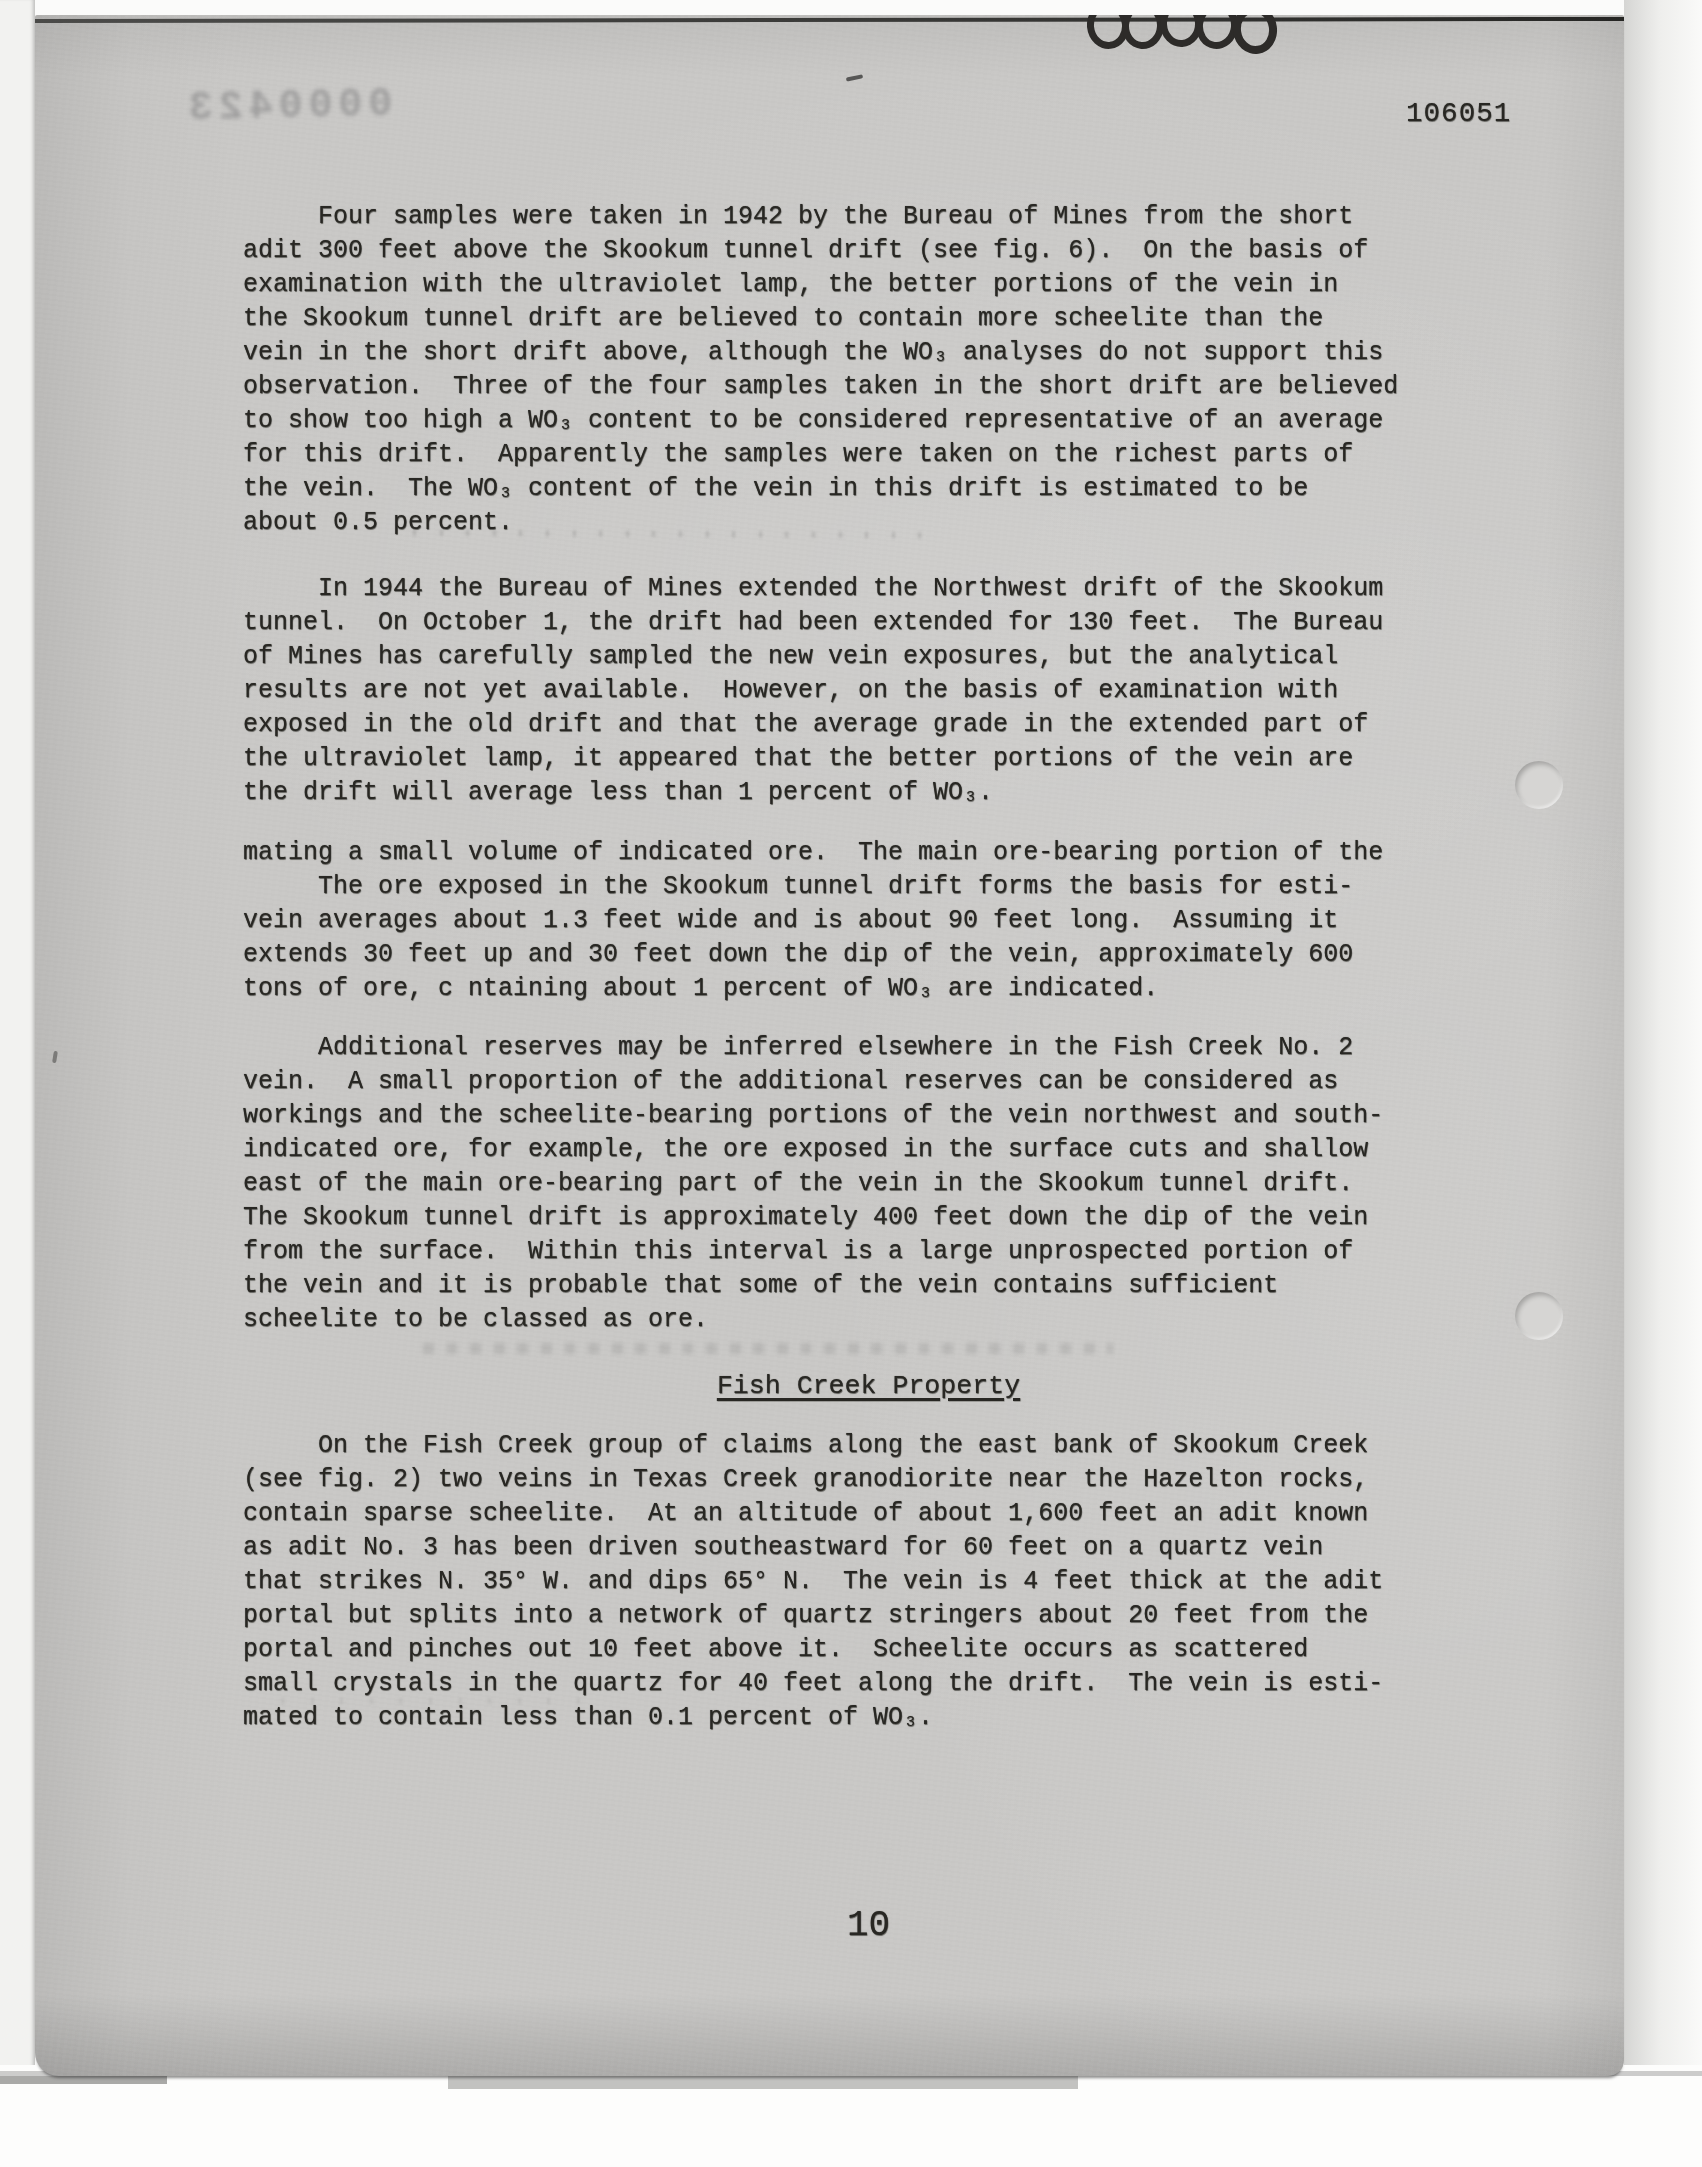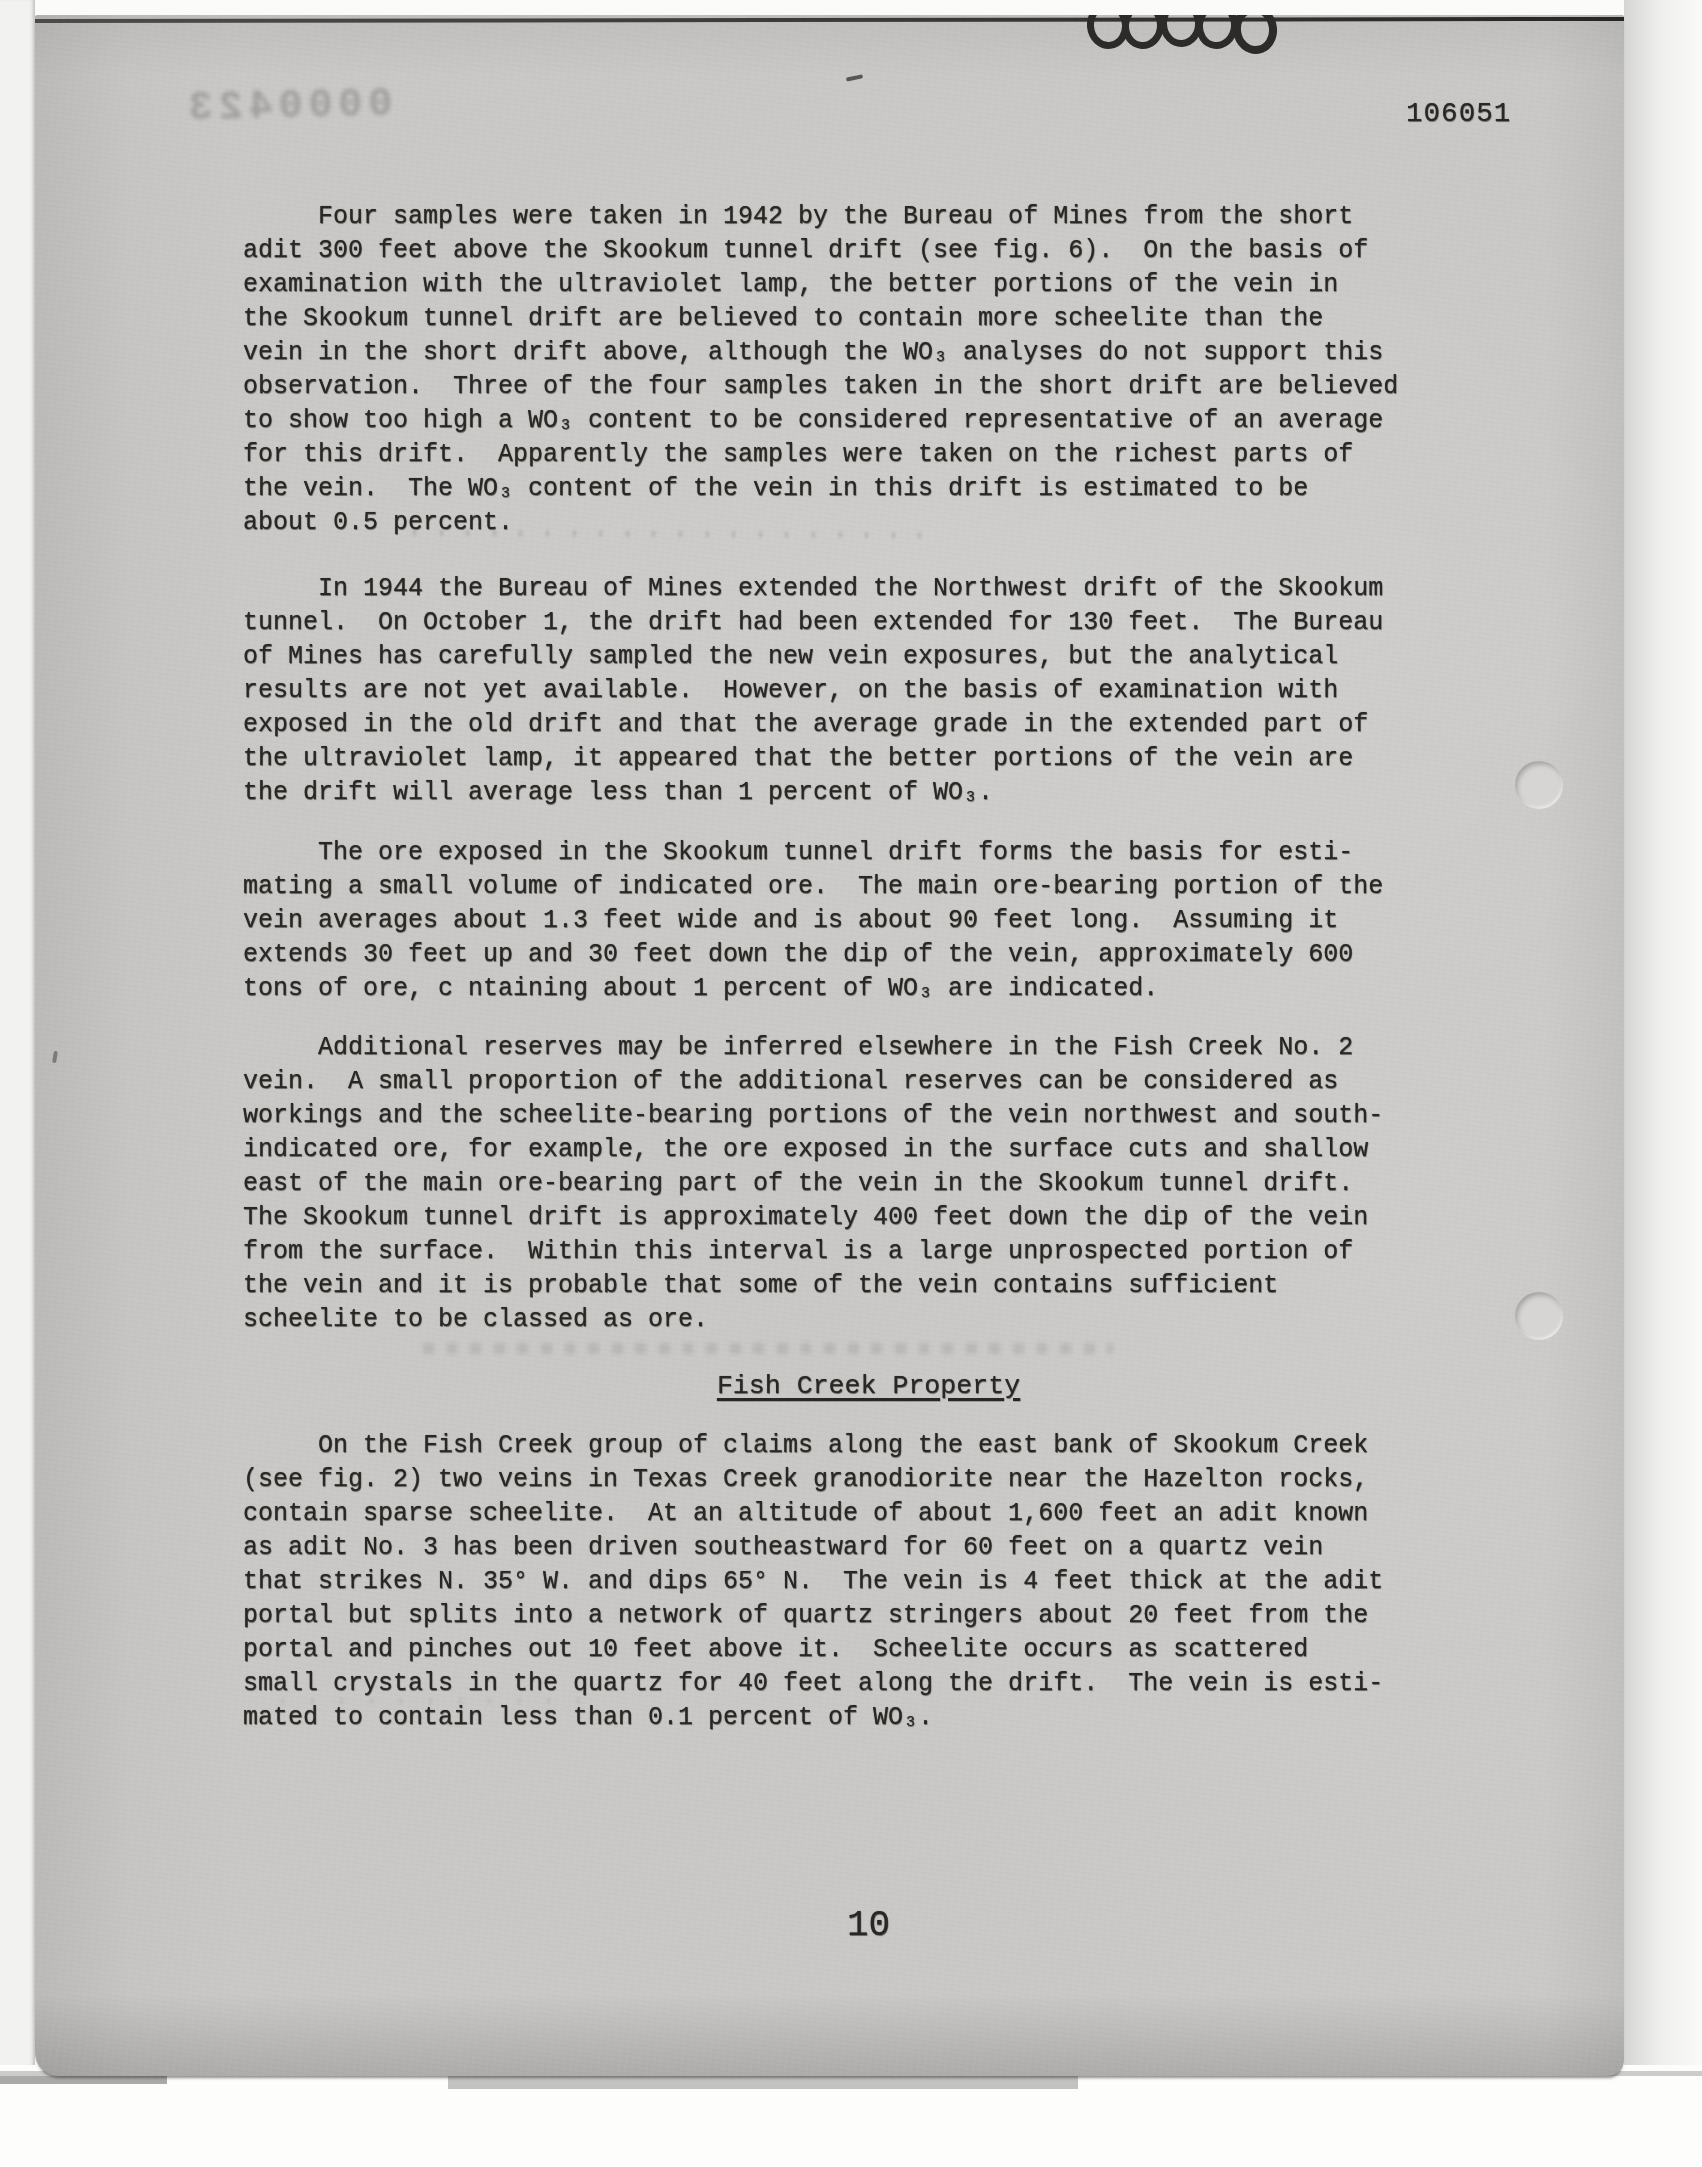--- a/index.html
+++ b/index.html
@@ -178,22 +178,22 @@
       <span class="tline">     In 1944 the Bureau of Mines extended the Northwest drift of the Skookum</span>
       <span class="tline">tunnel.  On October 1, the drift had been extended for 130 feet.  The Bureau</span>
       <span class="tline">of Mines has carefully sampled the new vein exposures, but the analytical</span>
       <span class="tline">results are not yet available.  However, on the basis of examination with</span>
       <span class="tline">exposed in the old drift and that the average grade in the extended part of</span>
       <span class="tline">the ultraviolet lamp, it appeared that the better portions of the vein are</span>
       <span class="tline">the drift will average less than 1 percent of WO₃.</span>
     </div>
 
     <div class="para p3 ink">
+      <span class="tline">mating a small volume of indicated ore.  The main ore-bearing portion of the</span>
       <span class="tline">     The ore exposed in the Skookum tunnel drift forms the basis for esti-</span>
-      <span class="tline">mating a small volume of indicated ore.  The main ore-bearing portion of the</span>
       <span class="tline">vein averages about 1.3 feet wide and is about 90 feet long.  Assuming it</span>
       <span class="tline">extends 30 feet up and 30 feet down the dip of the vein, approximately 600</span>
       <span class="tline">tons of ore, c ntaining about 1 percent of WO₃ are indicated.</span>
     </div>
 
     <div class="para p4 ink">
       <span class="tline">     Additional reserves may be inferred elsewhere in the Fish Creek No. 2</span>
       <span class="tline">vein.  A small proportion of the additional reserves can be considered as</span>
       <span class="tline">workings and the scheelite-bearing portions of the vein northwest and south-</span>
       <span class="tline">indicated ore, for example, the ore exposed in the surface cuts and shallow</span>

